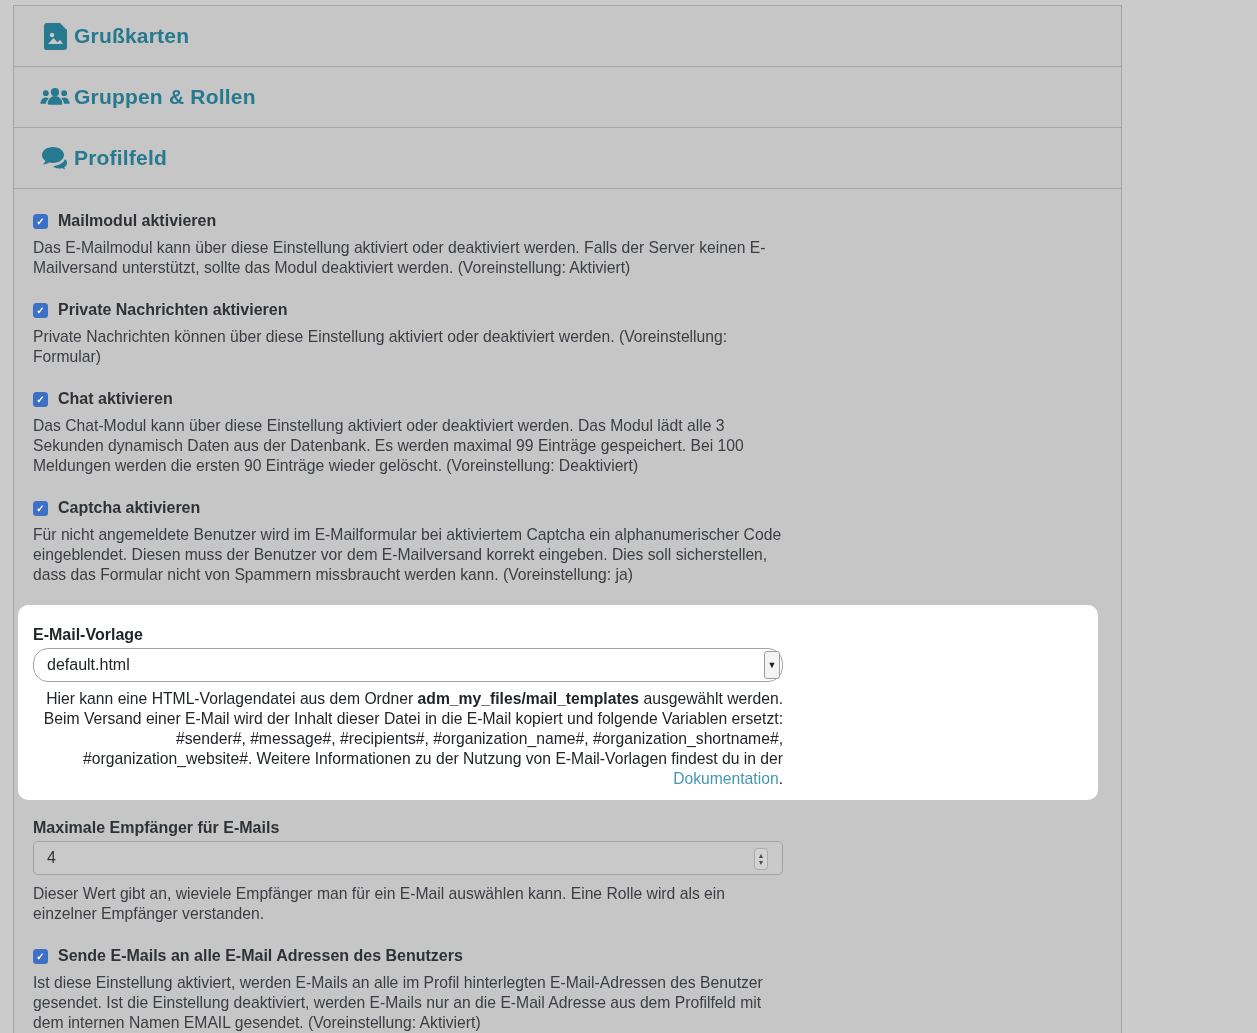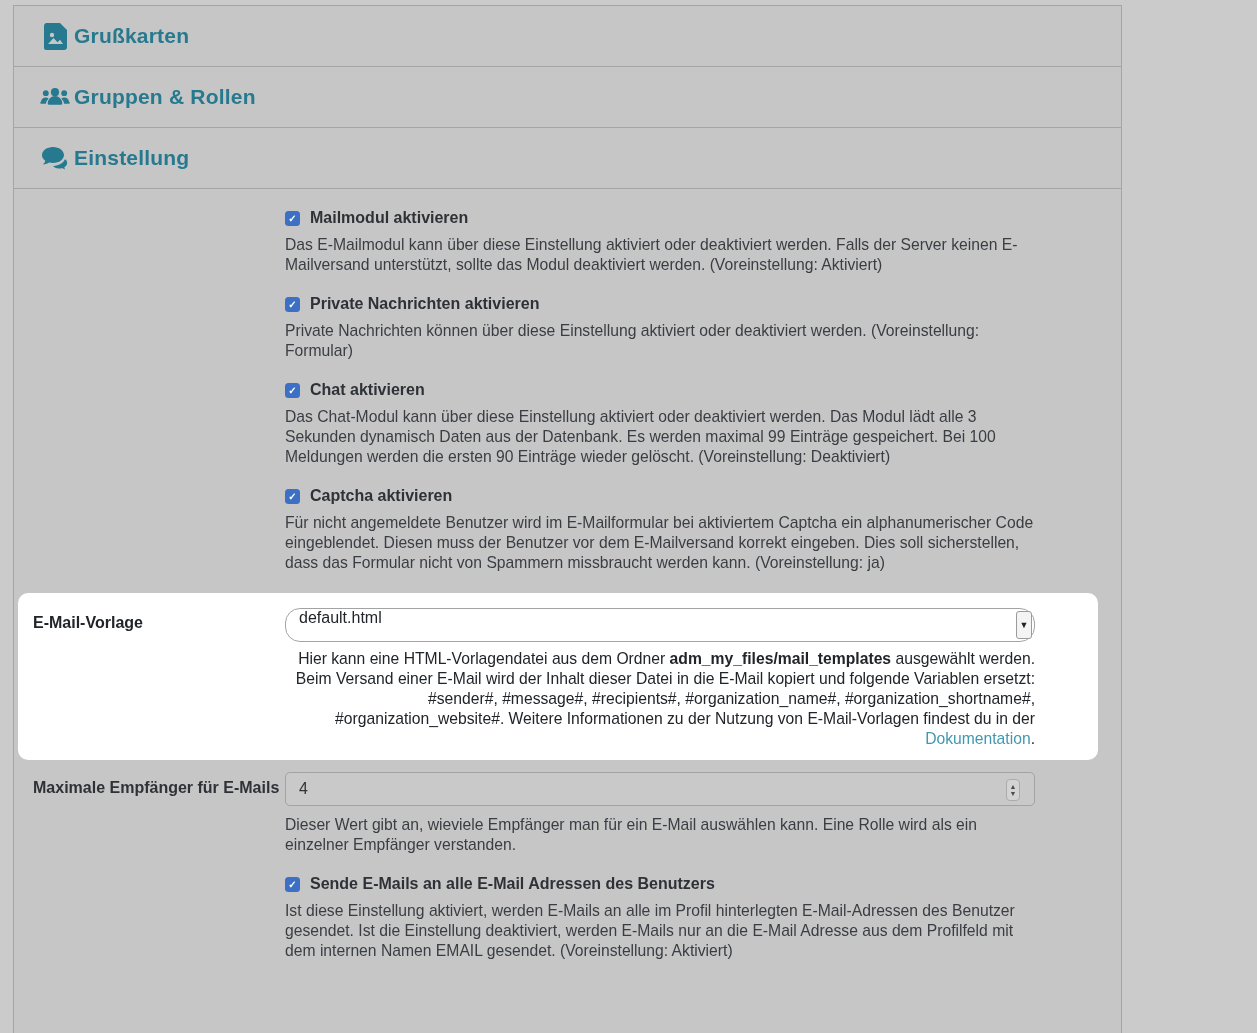--- a/index.html
+++ b/index.html
@@ -20,21 +20,21 @@
     padding-left:26px; border-bottom:1px solid #a5a5a5;
     cursor:pointer;
   }
   .acc-icon { width:30px; height:27px; display:flex; align-items:center; justify-content:center; flex:none; }
   .acc-label {
     margin-left:4px;
     font-size:21px; font-weight:bold; color:#26798e; letter-spacing:0.2px;
   }
   
   .acc-body { padding:20px 0 0 19px; }
-  .frow { display:flex; margin-bottom:20px; }
+  .frow { display:flex; margin-bottom:20px;flex-direction:column; }
   .col-label {
     width:252px; flex:none;
     font-weight:bold; font-size:16px; line-height:26px; color:#2e3237;
     padding-top:3px;
   }
   .col-control { width:750px; flex:none; }
   .check-line { display:flex; align-items:center; margin-bottom:8px; }
   .checkbox {
     width:15px; height:15px; border-radius:3.5px; background:#3b70c5;
     color:#ffffff; font-size:10px; font-weight:bold;
@@ -51,21 +51,21 @@
     margin-left:-15px; width:1080px;
     background:#ffffff; border-radius:10px;
     padding:15px 15px 11px 15px;
     margin-bottom:12px;
   }
   .highlight-box .col-label { color:#212529; padding-top:2px; }
   .highlight-box .desc { color:#212529;text-align:right; }
   .select-box {
     height:34px; background:#ffffff;
     border:1px solid #a3a3a3; border-radius:15px;
-    display:flex; align-items:flex-start; padding-left:13px;
+    display:flex; align-items:center; padding-left:13px;
     font-size:16px; color:#212529;
     position:relative; margin-bottom:7px; cursor:pointer;
   }
   .select-caret {
     position:absolute; right:2px; top:2px; width:16px; height:28px;
     border:1px solid #9b9b9b; border-radius:3px; background:#f4f4f4;
     display:flex; align-items:center; justify-content:center;
     font-size:9px; color:#222;
   }
   .doc-link { color:#4398b0; text-decoration:none; cursor:pointer; }
@@ -116,21 +116,21 @@
     <span class="acc-label">Gruppen &amp; Rollen</span>
   </div>
 
   <div class="acc-header">
     <span class="acc-icon">
       <svg width="28" height="24" viewBox="0 0 28 24">
         <path fill="#26798e" d="M12 1 c6 0 11 3.6 11 8 c0 4.4 -5 8 -11 8 c-1.3 0 -2.6 -0.2 -3.8 -0.5 c-1.6 1.1 -3.8 1.9 -6.2 1.9 c1.2 -1 2 -2.3 2.3 -3.6 c-2 -1.5 -3.3 -3.5 -3.3 -5.8 c0 -4.4 5 -8 11 -8 z"></path>
         <path fill="#26798e" d="M24.5 12.5 c1.5 1.2 2.5 2.8 2.5 4.5 c0 1.9 -1.1 3.5 -2.8 4.7 c0.3 1 0.9 2 1.8 2.8 c-1.9 0 -3.7 -0.6 -5 -1.5 c-1 0.3 -2 0.4 -3 0.4 c-3.4 0 -6.3 -1.6 -7.6 -3.9 c0.5 0 1.1 0 1.6 -0.1 c5.5 -0.6 10 -3.3 11.6 -6.9 z" stroke="#c6c6c6" stroke-width="1.6"></path>
       </svg>
     </span>
-    <span class="acc-label">Einstellung</span>
+    <span class="acc-label">Profilfeld</span>
   </div>
 
   <div class="acc-body">
 
     <div class="frow">
       <div class="col-label"></div>
       <div class="col-control">
         <div class="check-line">
           <span class="checkbox" data-checked="true"></span>
           <span class="check-label">Mailmodul aktivieren</span>

